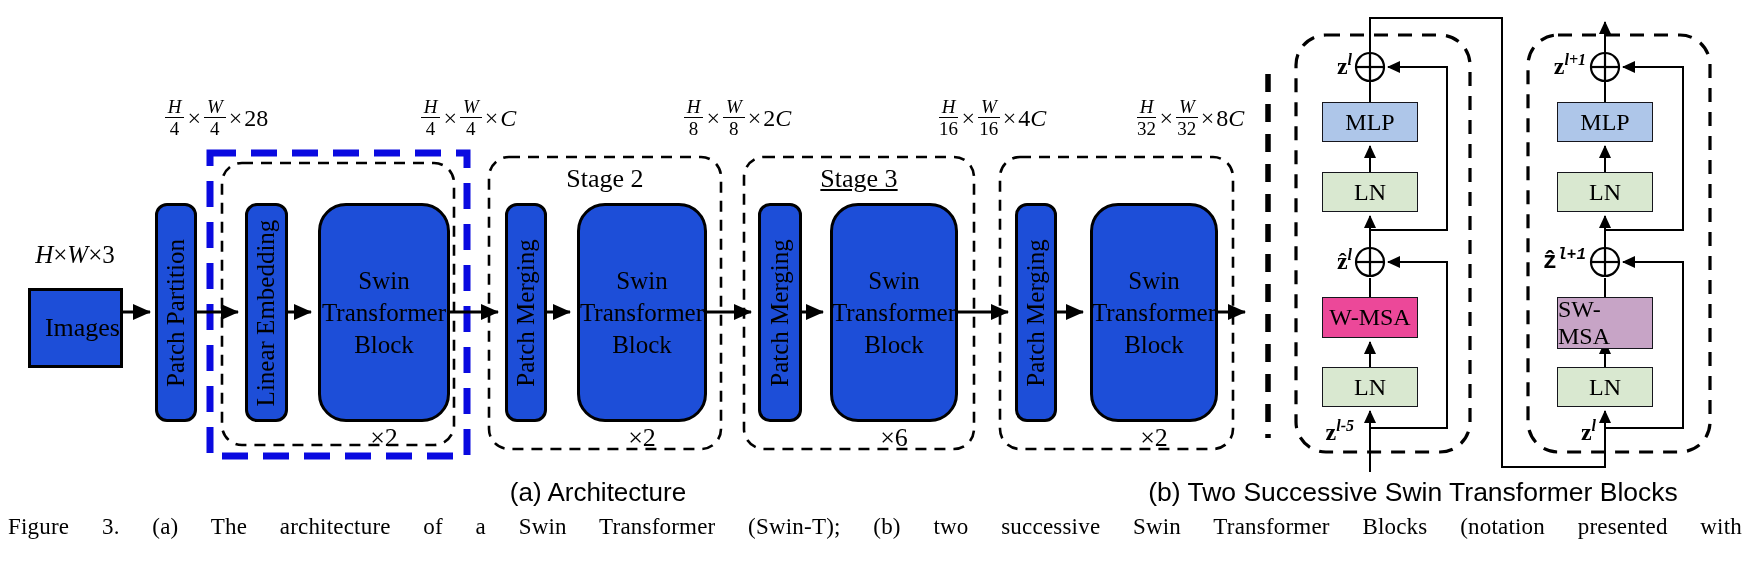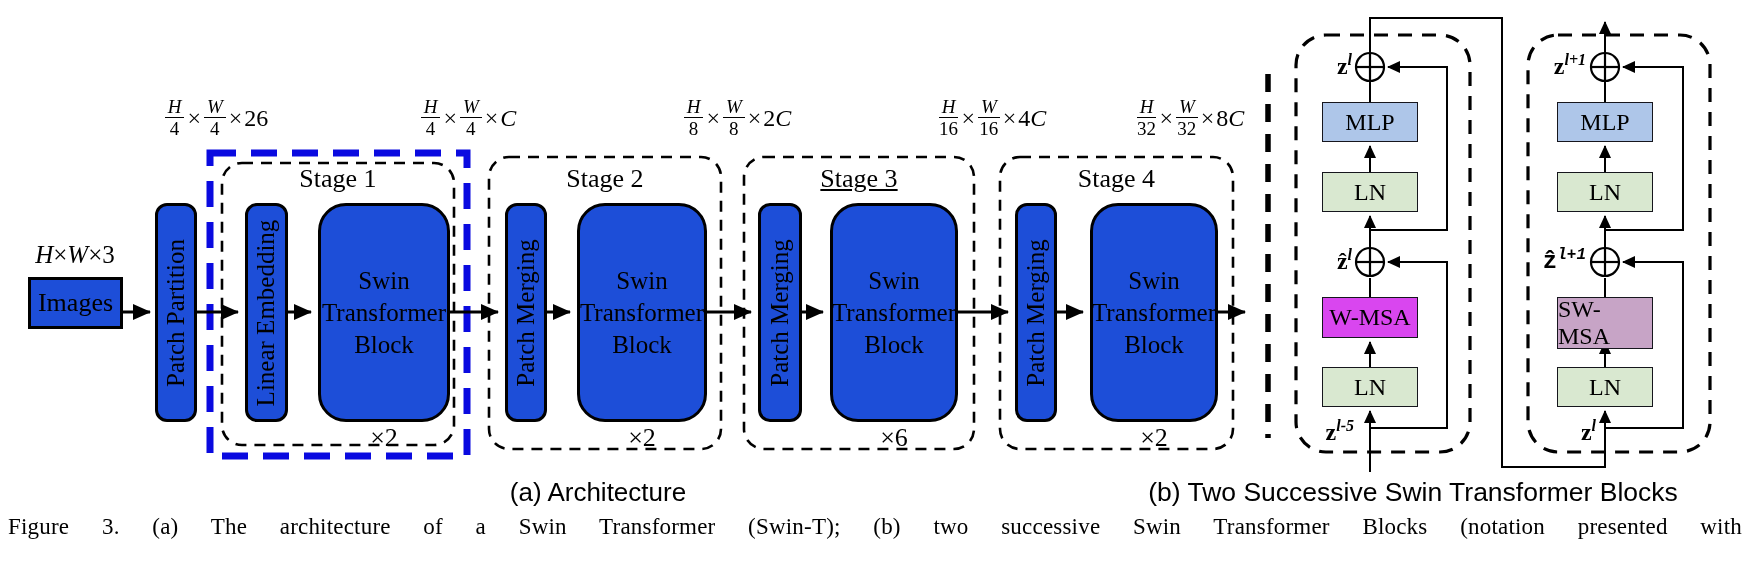--- a/index.html
+++ b/index.html
@@ -126,39 +126,39 @@
         <circle cx="1605" cy="262" r="14"></circle>
           <line x1="1591" y1="262" x2="1619" y2="262"></line>
           <line x1="1605" y1="248" x2="1605" y2="276"></line>
       </g>
     </g>
   </svg>
 
   <div class="abs" style="left:14px;top:241px;width:122px;text-align:center;font-size:25px;white-space:nowrap;">
     <span class="itl">H</span><span>×</span><span class="itl">W</span><span>×</span><span>3</span>
   </div>
-  <div class="wbox imgtxt" style="left:28px;top:277px;width:95px;height:52px;">
+  <div class="wbox imgtxt" style="left:28px;top:288px;width:95px;height:80px;justify-content:flex-end;">
     <span>Images</span>
   </div>
   <div class="wbox rounded vwrap" style="left:155px;top:203px;width:42px;height:219px;">
     <span class="vtext">Patch Partition</span>
   </div>
 
   <div class="dim" style="left:126px;top:94px;width:180px;">
     <span class="frac">
         <span class="fn">H</span>
         <span class="fd">4</span>
       </span>
     <span class="times">×</span>
     <span class="frac">
         <span class="fn">W</span>
         <span class="fd">4</span>
       </span>
     <span class="times">×</span>
-      <span>26</span>
+      <span>28</span>
       <span class="chl"></span>
   </div>
   <div class="dim" style="left:378px;top:94px;width:180px;">
     <span class="frac">
         <span class="fn">H</span>
         <span class="fd">4</span>
       </span>
     <span class="times">×</span>
     <span class="frac">
         <span class="fn">W</span>
@@ -204,21 +204,20 @@
     <span class="times">×</span>
     <span class="frac">
         <span class="fn">W</span>
         <span class="fd">32</span>
       </span>
     <span class="times">×</span>
       <span>8</span>
       <span class="chl">C</span>
   </div>
 
-  <div class="stageLabel" style="left:222px;top:164px;width:232px;">Stage 1</div>
   <div class="wbox rounded vwrap" style="left:245px;top:203px;width:43px;height:219px;">
     <span class="vtext">Linear Embedding</span>
   </div>
   <div class="wbox biground swintxt" style="left:318px;top:203px;width:132px;height:219px;">
     <span>Swin Transformer Block</span>
   </div>
   <div class="multLabel" style="left:318px;top:423px;width:132px;">×2</div>
 
   <div class="stageLabel" style="left:489px;top:164px;width:232px;">Stage 2</div>
   <div class="wbox rounded vwrap" style="left:505px;top:203px;width:42px;height:219px;">
@@ -231,42 +230,41 @@
 
   <div class="stageLabel" style="left:744px;top:164px;width:230px;text-decoration:underline;">Stage 3</div>
   <div class="wbox rounded vwrap" style="left:758px;top:203px;width:44px;height:219px;">
     <span class="vtext">Patch Merging</span>
   </div>
   <div class="wbox biground swintxt" style="left:830px;top:203px;width:128px;height:219px;">
     <span>Swin Transformer Block</span>
   </div>
   <div class="multLabel" style="left:830px;top:423px;width:128px;">×6</div>
 
-  <div class="stageLabel" style="left:1000px;top:164px;width:233px;">Stage 4</div>
   <div class="wbox rounded vwrap" style="left:1015px;top:203px;width:42px;height:219px;">
     <span class="vtext">Patch Merging</span>
   </div>
   <div class="wbox biground swintxt" style="left:1090px;top:203px;width:128px;height:219px;">
     <span>Swin Transformer Block</span>
   </div>
   <div class="multLabel" style="left:1090px;top:423px;width:128px;">×2</div>
 
   <div class="zlabel" style="left:1296px;top:51px;width:56px;">
     <span>z</span><sup>l</sup>
   </div>
   <div class="bblock" style="left:1322px;top:102px;width:96px;height:40px;background:#aec6e9;">
     <span>MLP</span>
   </div>
   <div class="bblock" style="left:1322px;top:172px;width:96px;height:40px;background:#d9e8d0;">
     <span>LN</span>
   </div>
   <div class="zlabel" style="left:1290px;top:246px;width:62px;">
     <span>ẑ</span><sup>l</sup>
   </div>
-  <div class="bblock" style="left:1322px;top:297px;width:96px;height:41px;background:#d946ef;">
+  <div class="bblock" style="left:1322px;top:297px;width:96px;height:41px;background:#ec4899;">
     <span>W-MSA</span>
   </div>
   <div class="bblock" style="left:1322px;top:367px;width:96px;height:40px;background:#d9e8d0;">
     <span>LN</span>
   </div>
   <div class="zlabel" style="left:1276px;top:417px;width:78px;">
     <span>z</span><sup>l-5</sup>
   </div>
 
   <div class="zlabel" style="left:1514px;top:51px;width:72px;">

